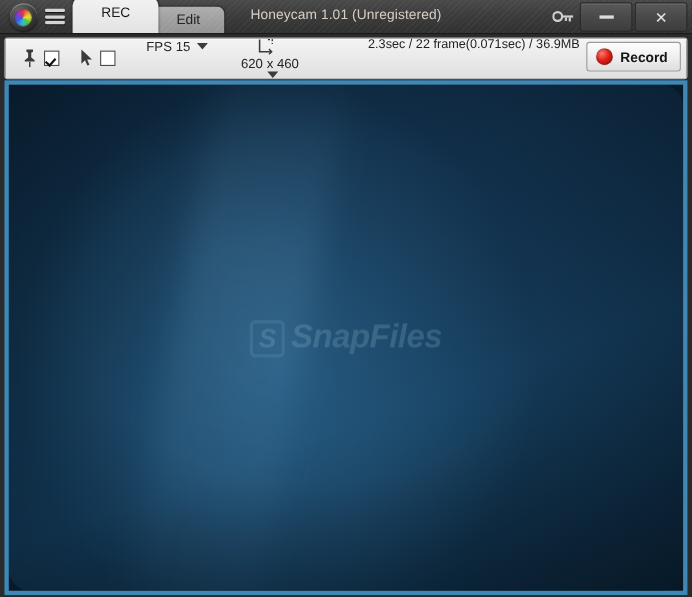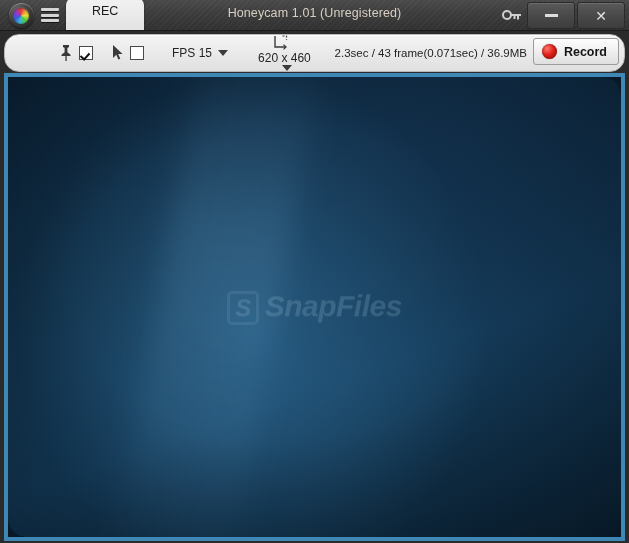--- a/index.html
+++ b/index.html
@@ -202,26 +202,25 @@
     display: block;
   }
 
   
   .toolbar {
     position: relative;
     height: 38px;
     margin: 3px 4px 0 4px;
     background: linear-gradient(to bottom, #f4f4f4 0%, #eaeaea 50%, #e0e0e0 100%);
     border: 1px solid #b9b9b9;
-    border-radius: 15px;
-    display: flex;
-    align-items: center;
+    border-radius: 3px;
+    display: flex;
+    align-items: flex-start;
     box-sizing: border-box;
     box-shadow: inset 0 1px 0 #ffffff;
-    padding-left: 39px;
   }
 
   .tb-group {
     display: flex;
     align-items: center;
     height: 100%;
   }
   .tb-item {
     display: flex;
     align-items: center;
@@ -382,20 +381,23 @@
     <div class="menu-btn">
       <i></i>
       <i></i>
       <i></i>
     </div>
 
     <div class="tabs">
       <div class="tab active">
         <span>REC</span>
       </div>
+      <div class="tab inactive">
+        <span>Edit</span>
+      </div>
     </div>
 
     <div class="title-text">Honeycam 1.01 (Unregistered)</div>
 
     <div class="key-icon">
       <svg width="20" height="16" viewBox="0 0 20 16">
         <circle cx="5" cy="8" r="4" fill="none" stroke="#cfcfcf" stroke-width="2"></circle>
         <rect x="8" y="7" width="11" height="2" fill="#cfcfcf"></rect>
         <rect x="15" y="9" width="2" height="3.5" fill="#cfcfcf"></rect>
         <rect x="11.5" y="9" width="2" height="3" fill="#cfcfcf"></rect>
@@ -437,21 +439,21 @@
     <div class="tb-item res-group">
       <svg class="region-icon" viewBox="0 0 16 16">
         <path d="M2 1 L2 12 L13 12" fill="none" stroke="#3a3a3a" stroke-width="1.4"></path>
         <path d="M9.5 1 L13.5 1 L13.5 5" fill="none" stroke="#3a3a3a" stroke-width="1.2" stroke-dasharray="2 1.6"></path>
         <path d="M10.5 9.6 L13 12 L10.5 14.4" fill="none" stroke="#3a3a3a" stroke-width="1.3"></path>
       </svg>
       <span class="tb-label">620 x 460</span>
       <span class="caret"></span>
     </div>
 
-    <div class="status-text">2.3sec / 43 frame(0.071sec) / 36.9MB</div>
+    <div class="status-text">2.3sec / 22 frame(0.071sec) / 36.9MB</div>
 
     <div class="record-btn">
       <span class="rec-dot"></span>
       <span class="rec-label">Record</span>
     </div>
   </div>
 
   <div class="capture-outer">
     <div class="capture-inner">
       <div class="beam"></div>

